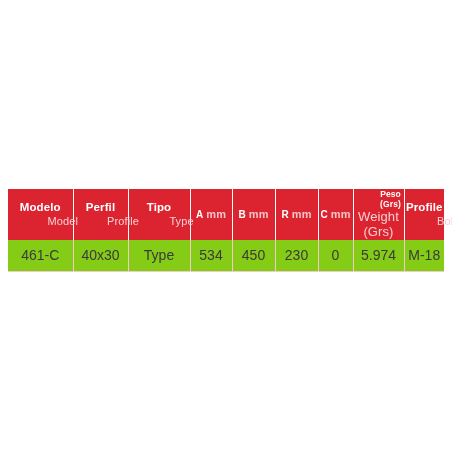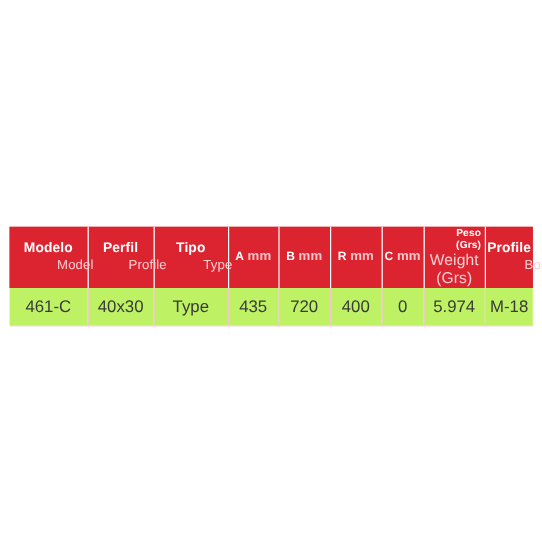--- a/index.html
+++ b/index.html
@@ -92,21 +92,21 @@
 
   
   .col-small .th-es { font-size: 8.5px; font-weight: bold; margin-left: 24px; }
   .col-small .th-en { font-size: 13px; }
 
   
   table.spec-table tbody tr {
     background: #FBF8F6;
   }
   table.spec-table tbody td {
-    background: #bef264;
+    background: #84cc16;
     color: #3A3A3A;
     height: 31px;
     padding: 0;
     text-align: center;
     vertical-align: middle;
     font-size: 14px;
     border-right: 1.5px solid #F3C9CD;
     border-bottom: 1.5px solid #F3C9CD;
     border-top: none;
   }
@@ -200,23 +200,23 @@
           </th>
 
         </tr>
       </thead>
 
       <tbody>
         <tr>
           <td>461-C</td>
           <td>40x30</td>
           <td>Type</td>
-          <td>435</td>
-          <td>720</td>
-          <td>400</td>
+          <td>534</td>
+          <td>450</td>
+          <td>230</td>
           <td>0</td>
           <td>5.974</td>
           <td>M-18</td>
         </tr>
       </tbody>
 
     </table>
   </div>
 
 </div>

